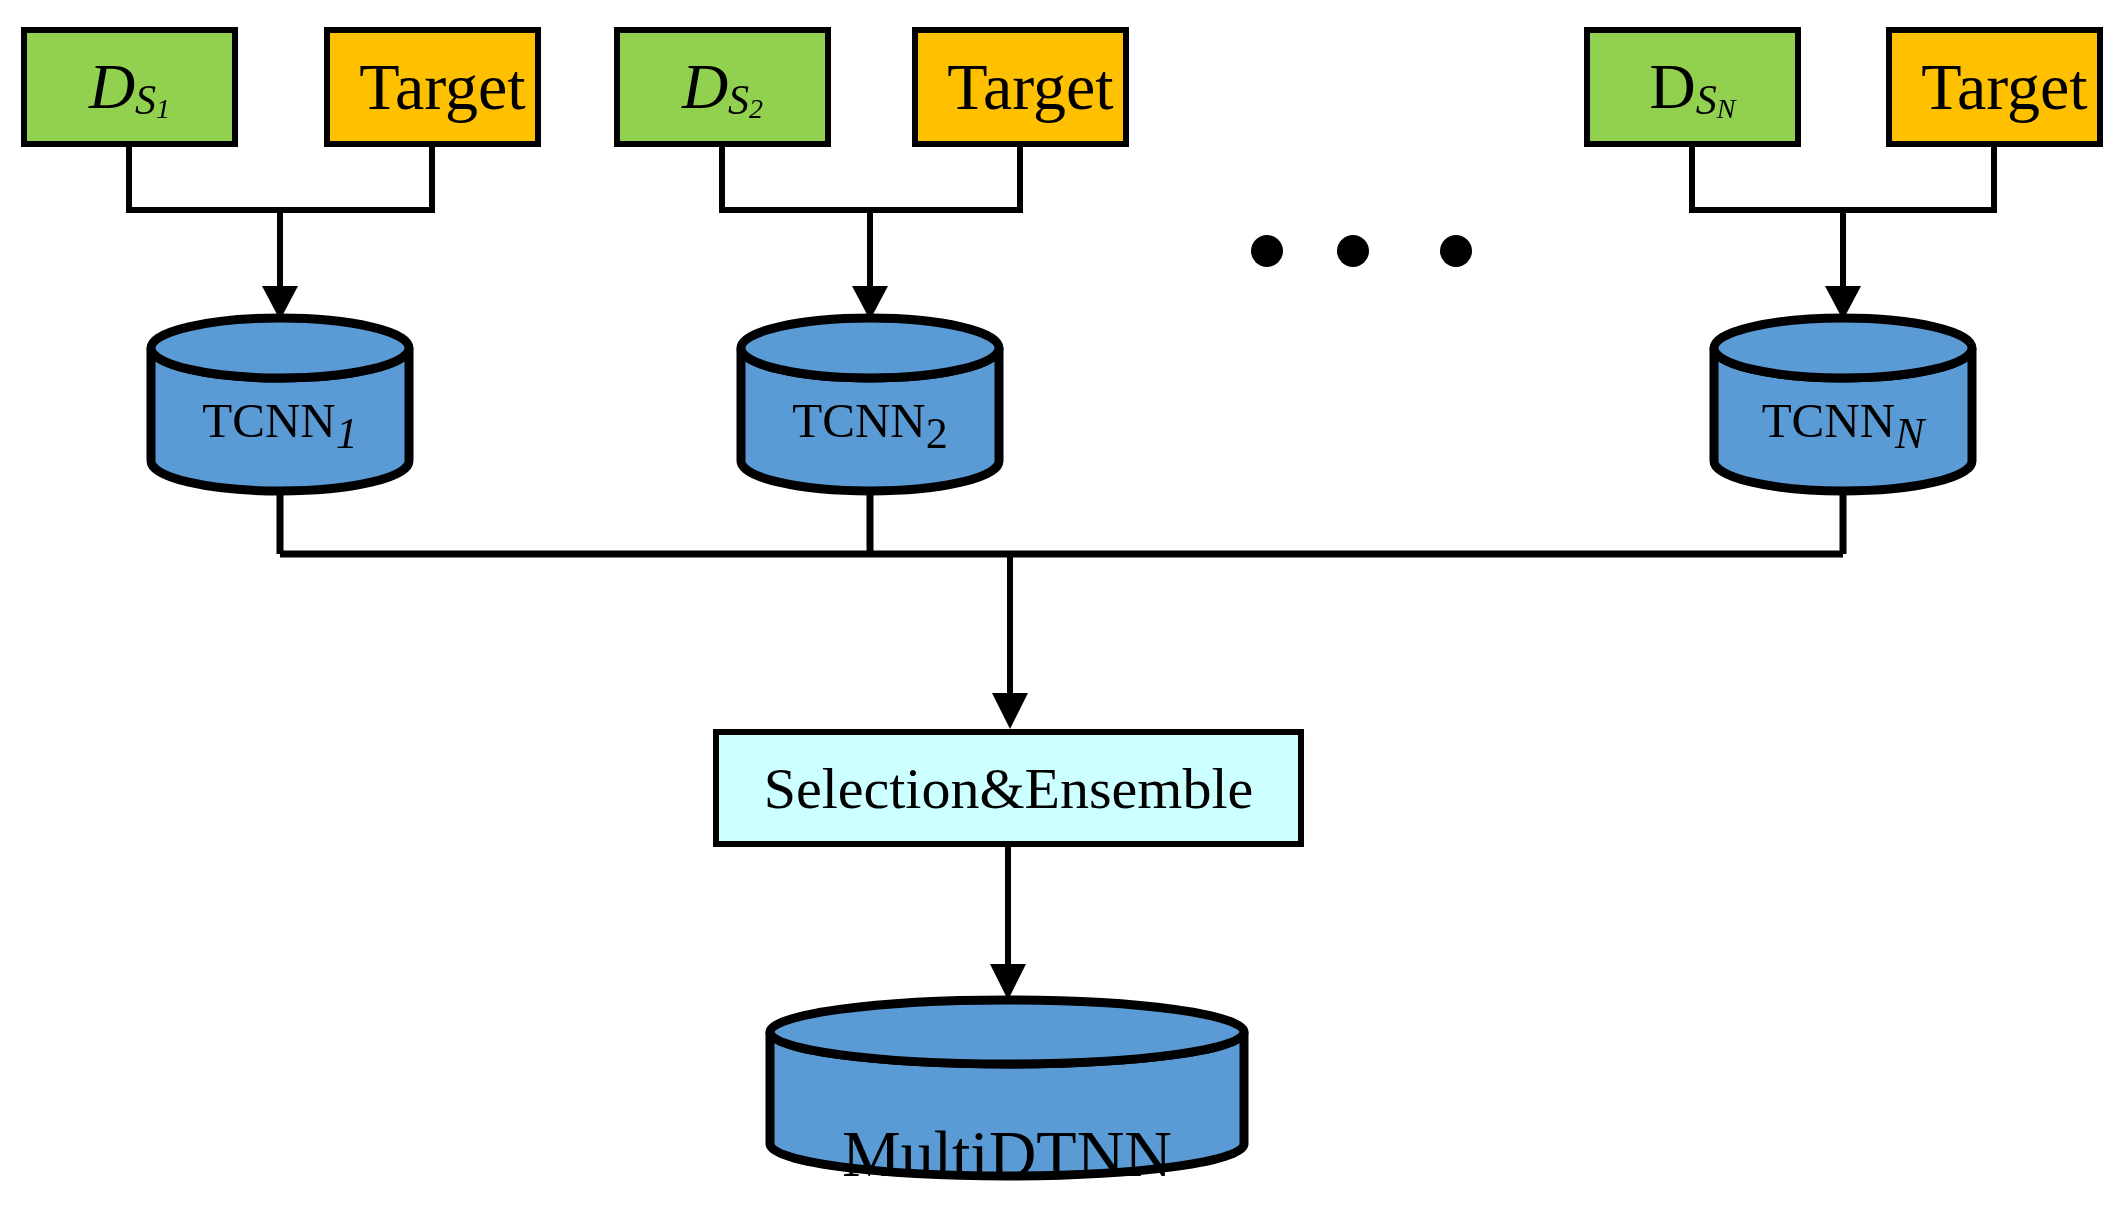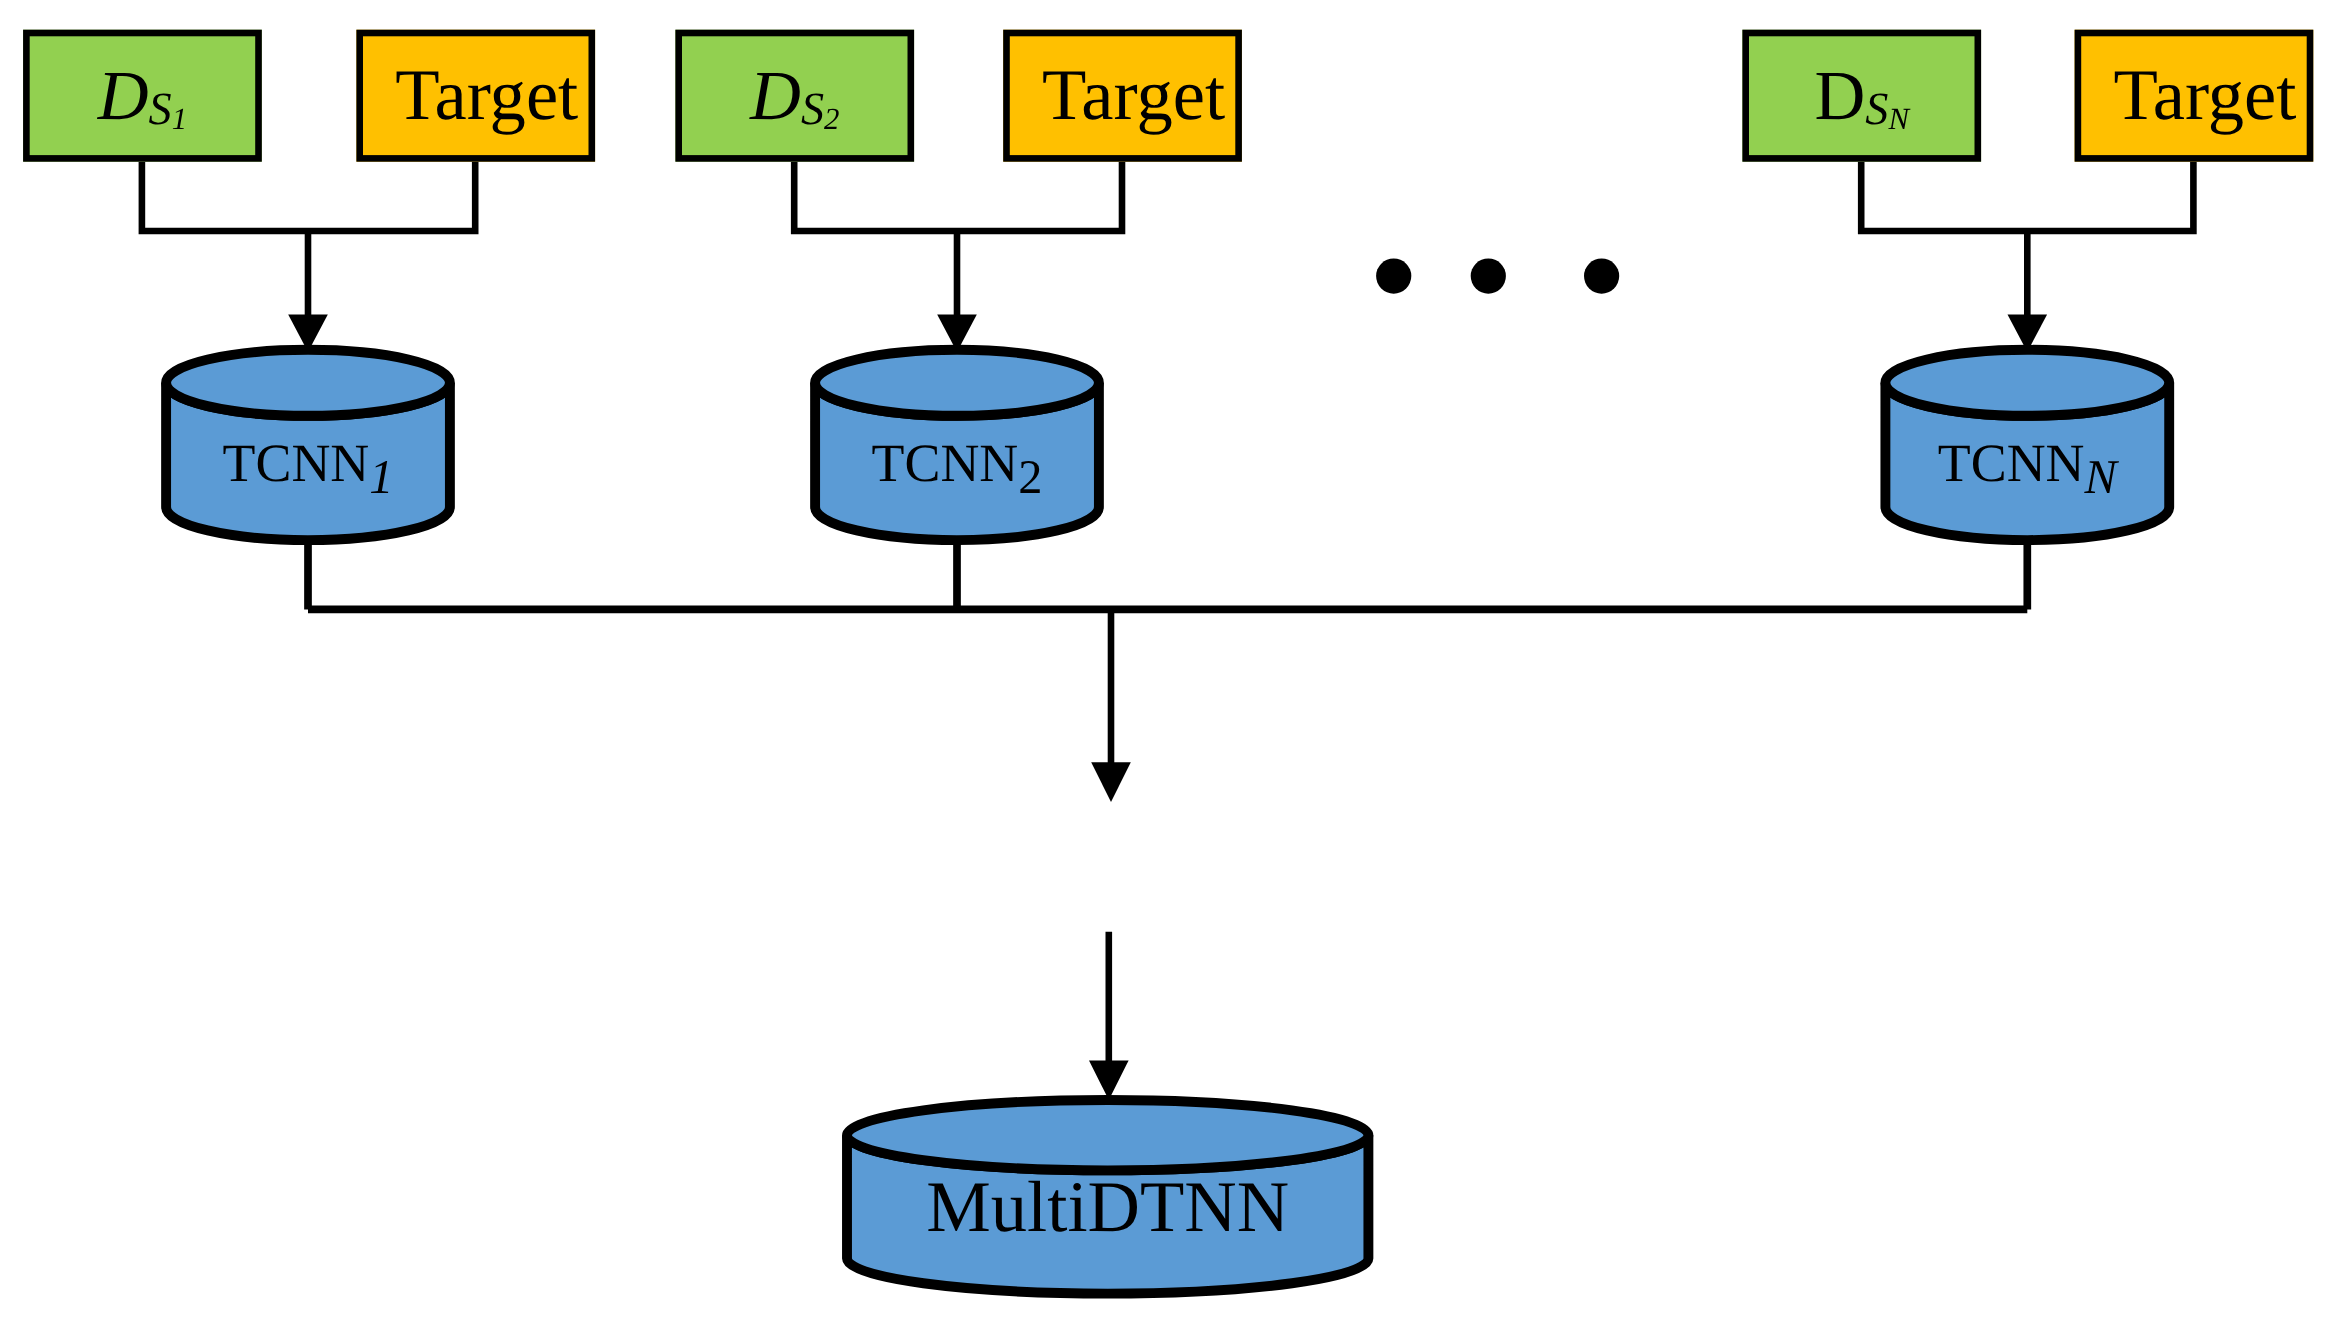--- a/index.html
+++ b/index.html
@@ -170,18 +170,21 @@
   </div>
   <div class="cyl-label" style="left:741px; top:355px; width:258px; height:130px;">
     <span class="tcnn-base">TCNN</span>
       <span class="tcnn-sub upright">2</span>
   </div>
   <div class="cyl-label" style="left:1714px; top:355px; width:258px; height:130px;">
     <span class="tcnn-base">TCNN</span>
       <span class="tcnn-sub">N</span>
   </div>
 
+  <div class="selection-box">
+    <span>Selection&amp;Ensemble</span>
+  </div>
 
-  <div class="cyl-label" style="left:770px; top:1042px; width:474px; height:112px;">
+  <div class="cyl-label" style="left:770px; top:1098px; width:474px; height:112px;">
     <span class="out-label">MultiDTNN</span>
   </div>
 
 </div>
 
 </body></html>

